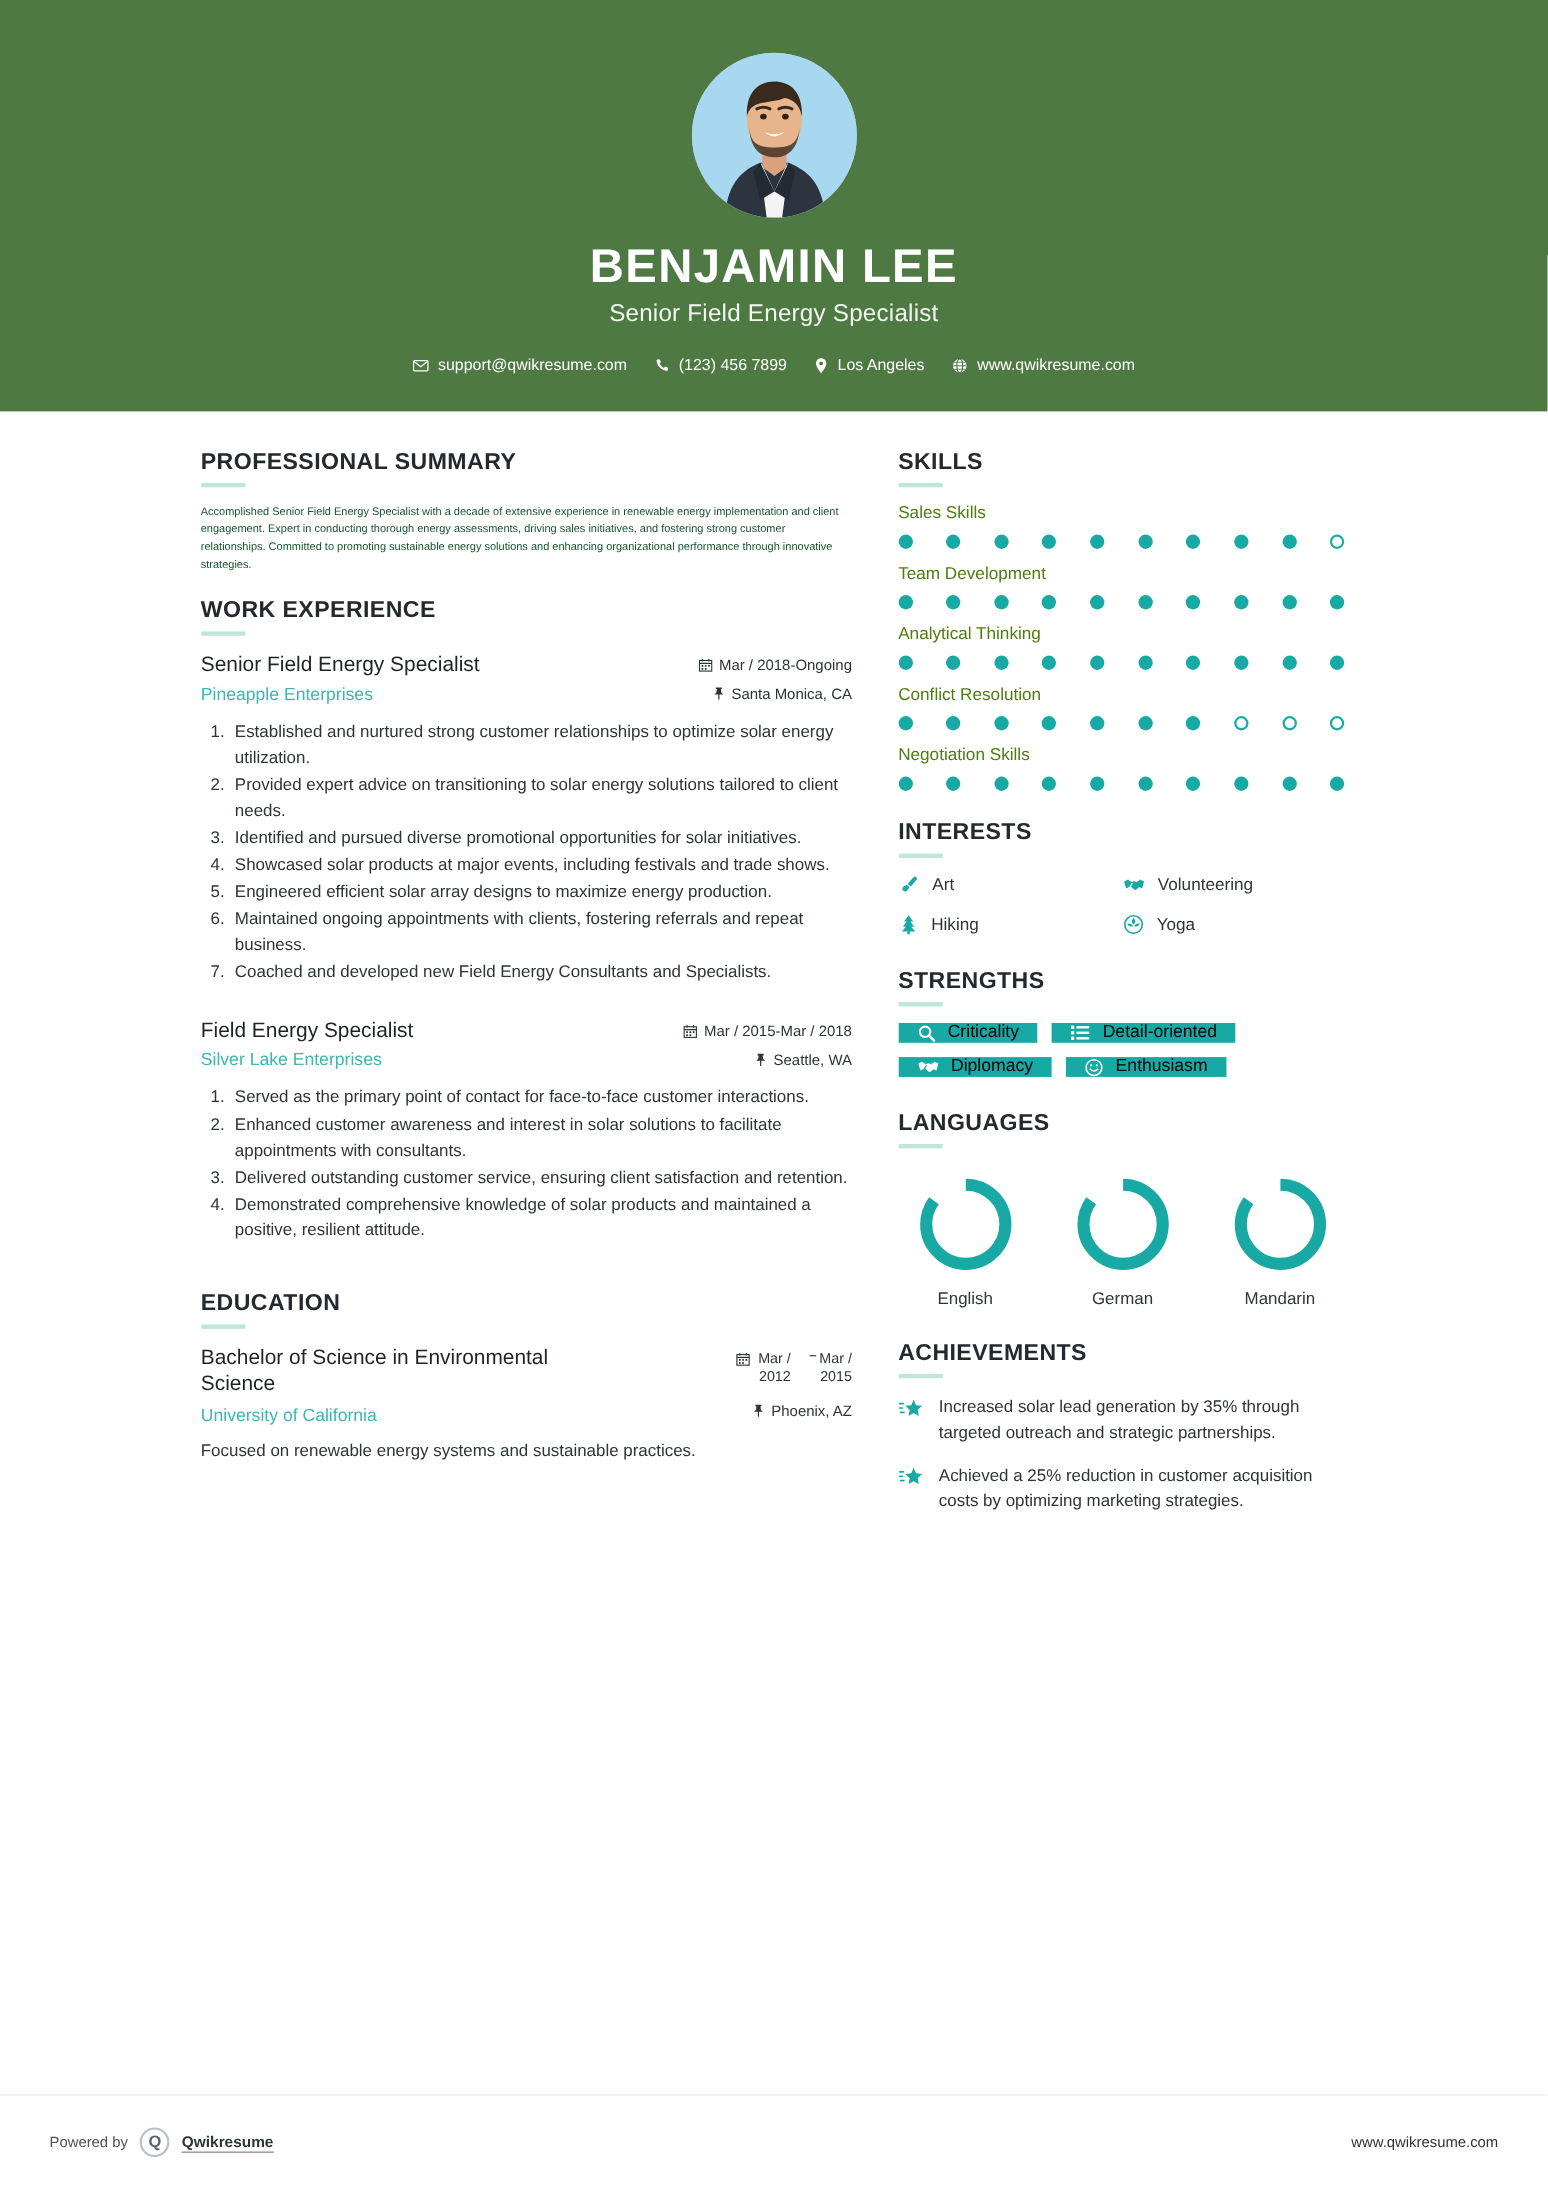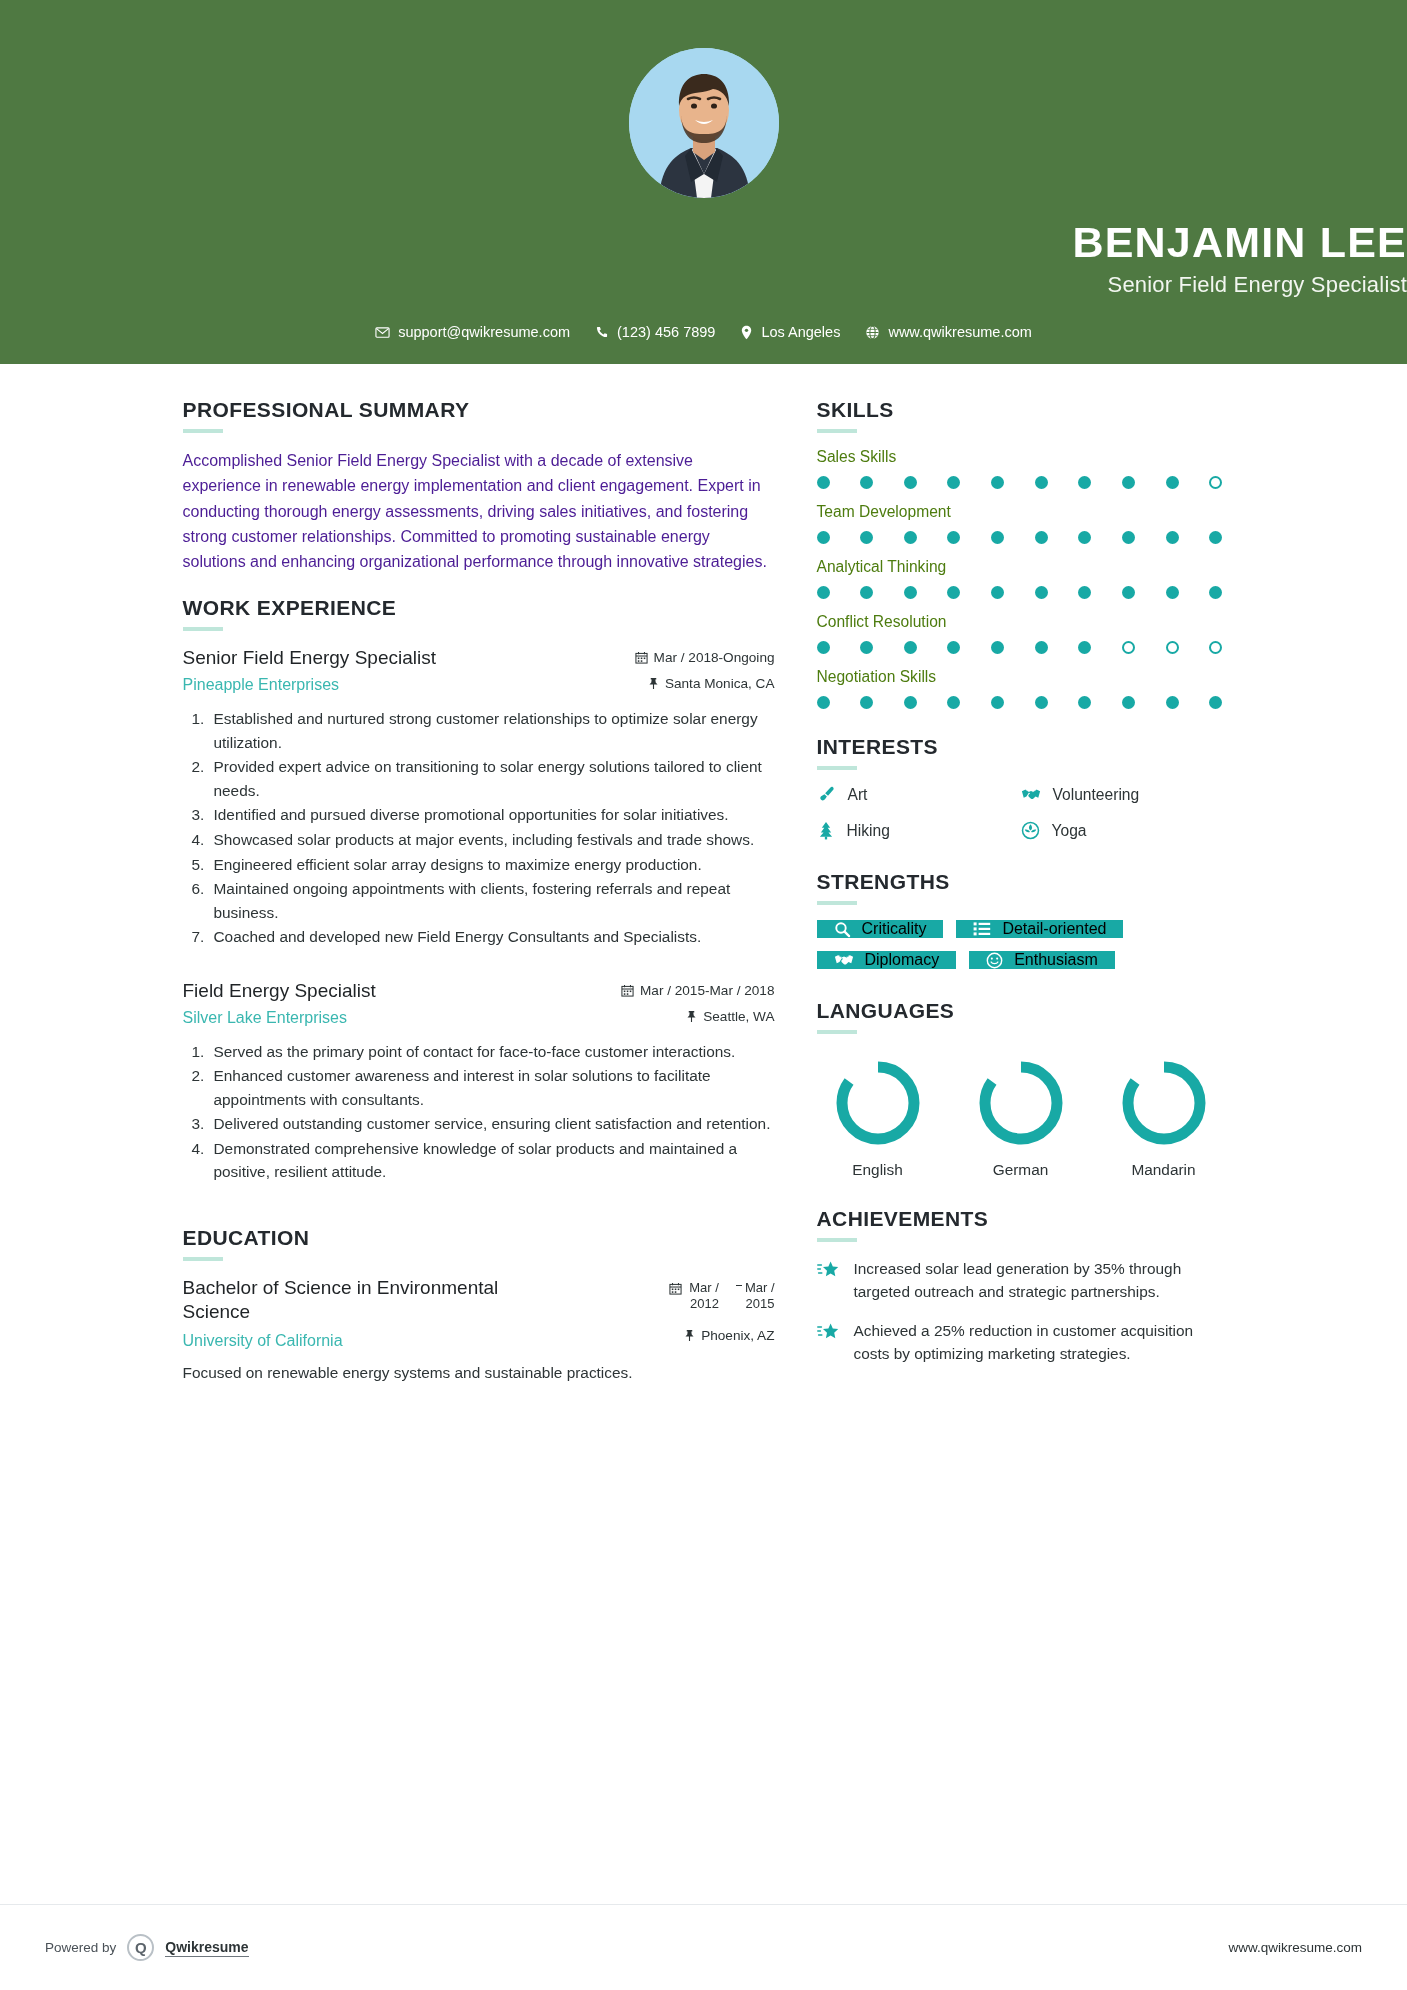--- a/index.html
+++ b/index.html
@@ -6,22 +6,22 @@
   html, body {
     width: 1407px;
     background: #ffffff;
     font-family: "Liberation Sans", sans-serif;
   }
   body { width: 1407px; min-height: 1990px; position: relative; }
 
   
   .header {
     background: #4f7942;
-    padding: 48px 0 24px 0;
-    text-align: right;
+    padding: 48px 0 34px 0;
+    text-align: center;
     position: relative;
   }
   .avatar-wrap {
     width: 150px; height: 150px;
     margin: 0 auto 22px auto;
     border-radius: 50%;
     background: #a8d8f0;
     overflow: hidden;
     position: relative;
   }
@@ -73,23 +73,23 @@
   }
   .sec-rule {
     width: 40px; height: 4px;
     background: #bfe6da;
     margin: 7px 0 15px 0;
   }
   .section { margin-bottom: 22px; }
 
   
   .summary-text {
-    font-size: 16px;
+    font-size: 10px;
     line-height: 1.58;
-    color: #4c1d95;
+    color: #14532d;
   }
 
   
   .job { margin-bottom: 21px; }
   .job-row {
     display: flex;
     justify-content: space-between;
     align-items: flex-start;
     gap: 14px;
   }

